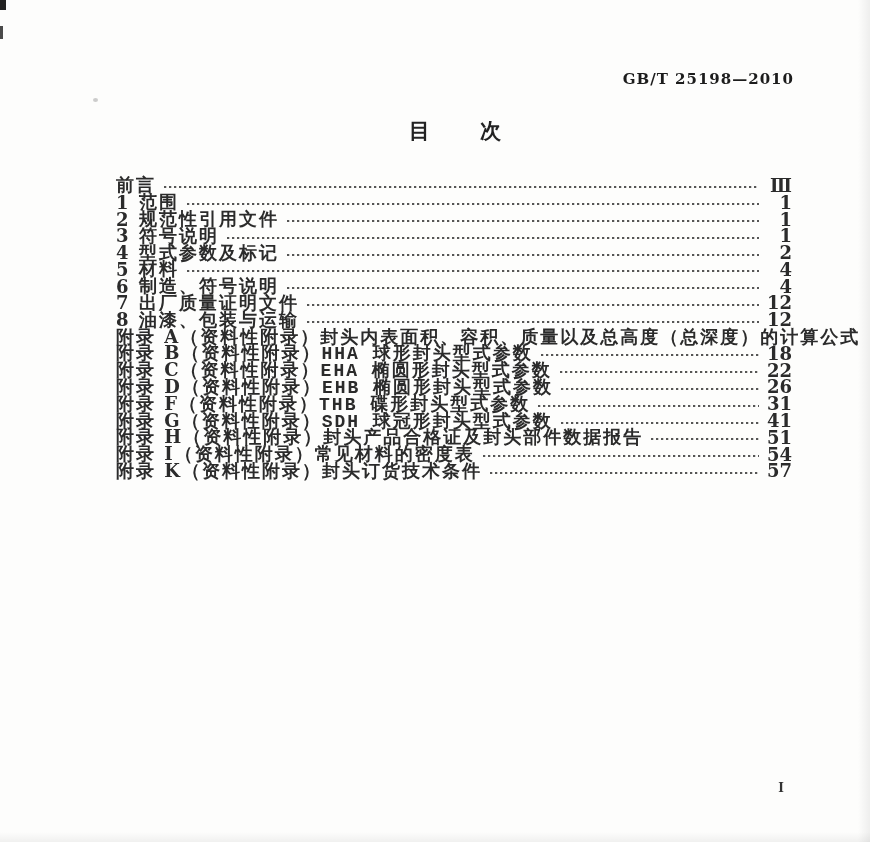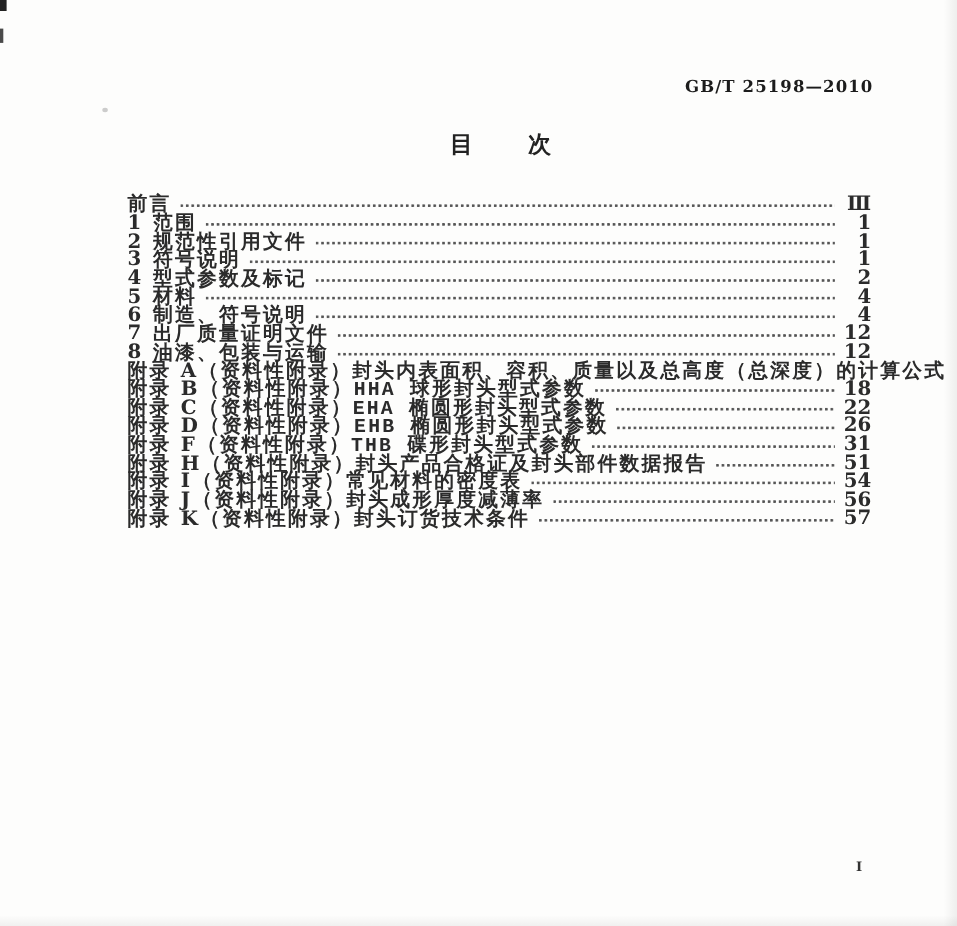--- a/index.html
+++ b/index.html
@@ -211,38 +211,38 @@
     </div>
       <div class="toc-row appendix">
 
       <span class="toc-label">附录 F（资料性附录）</span>
       <span class="toc-title">THB 碟形封头型式参数</span>
       <span class="dot-leader"></span>
       <span class="toc-page">31</span>
     </div>
       <div class="toc-row appendix">
 
+      <span class="toc-label">附录 G（资料性附录）</span>
+      <span class="toc-title">SDH 球冠形封头型式参数</span>
+      <span class="dot-leader"></span>
+      <span class="toc-page">41</span>
+    </div>
+      <div class="toc-row appendix">
+
       <span class="toc-label">附录 H（资料性附录）</span>
       <span class="toc-title">封头产品合格证及封头部件数据报告</span>
       <span class="dot-leader"></span>
       <span class="toc-page">51</span>
     </div>
       <div class="toc-row appendix">
 
       <span class="toc-label">附录 I（资料性附录）</span>
       <span class="toc-title">常见材料的密度表</span>
       <span class="dot-leader"></span>
       <span class="toc-page">54</span>
-    </div>
-      <div class="toc-row appendix">
-
-      <span class="toc-label">附录 J（资料性附录）</span>
-      <span class="toc-title">封头成形厚度减薄率</span>
-      <span class="dot-leader"></span>
-      <span class="toc-page">56</span>
     </div>
       <div class="toc-row appendix">
 
       <span class="toc-label">附录 K（资料性附录）</span>
       <span class="toc-title">封头订货技术条件</span>
       <span class="dot-leader"></span>
       <span class="toc-page">57</span>
     </div>
     </div>
 

